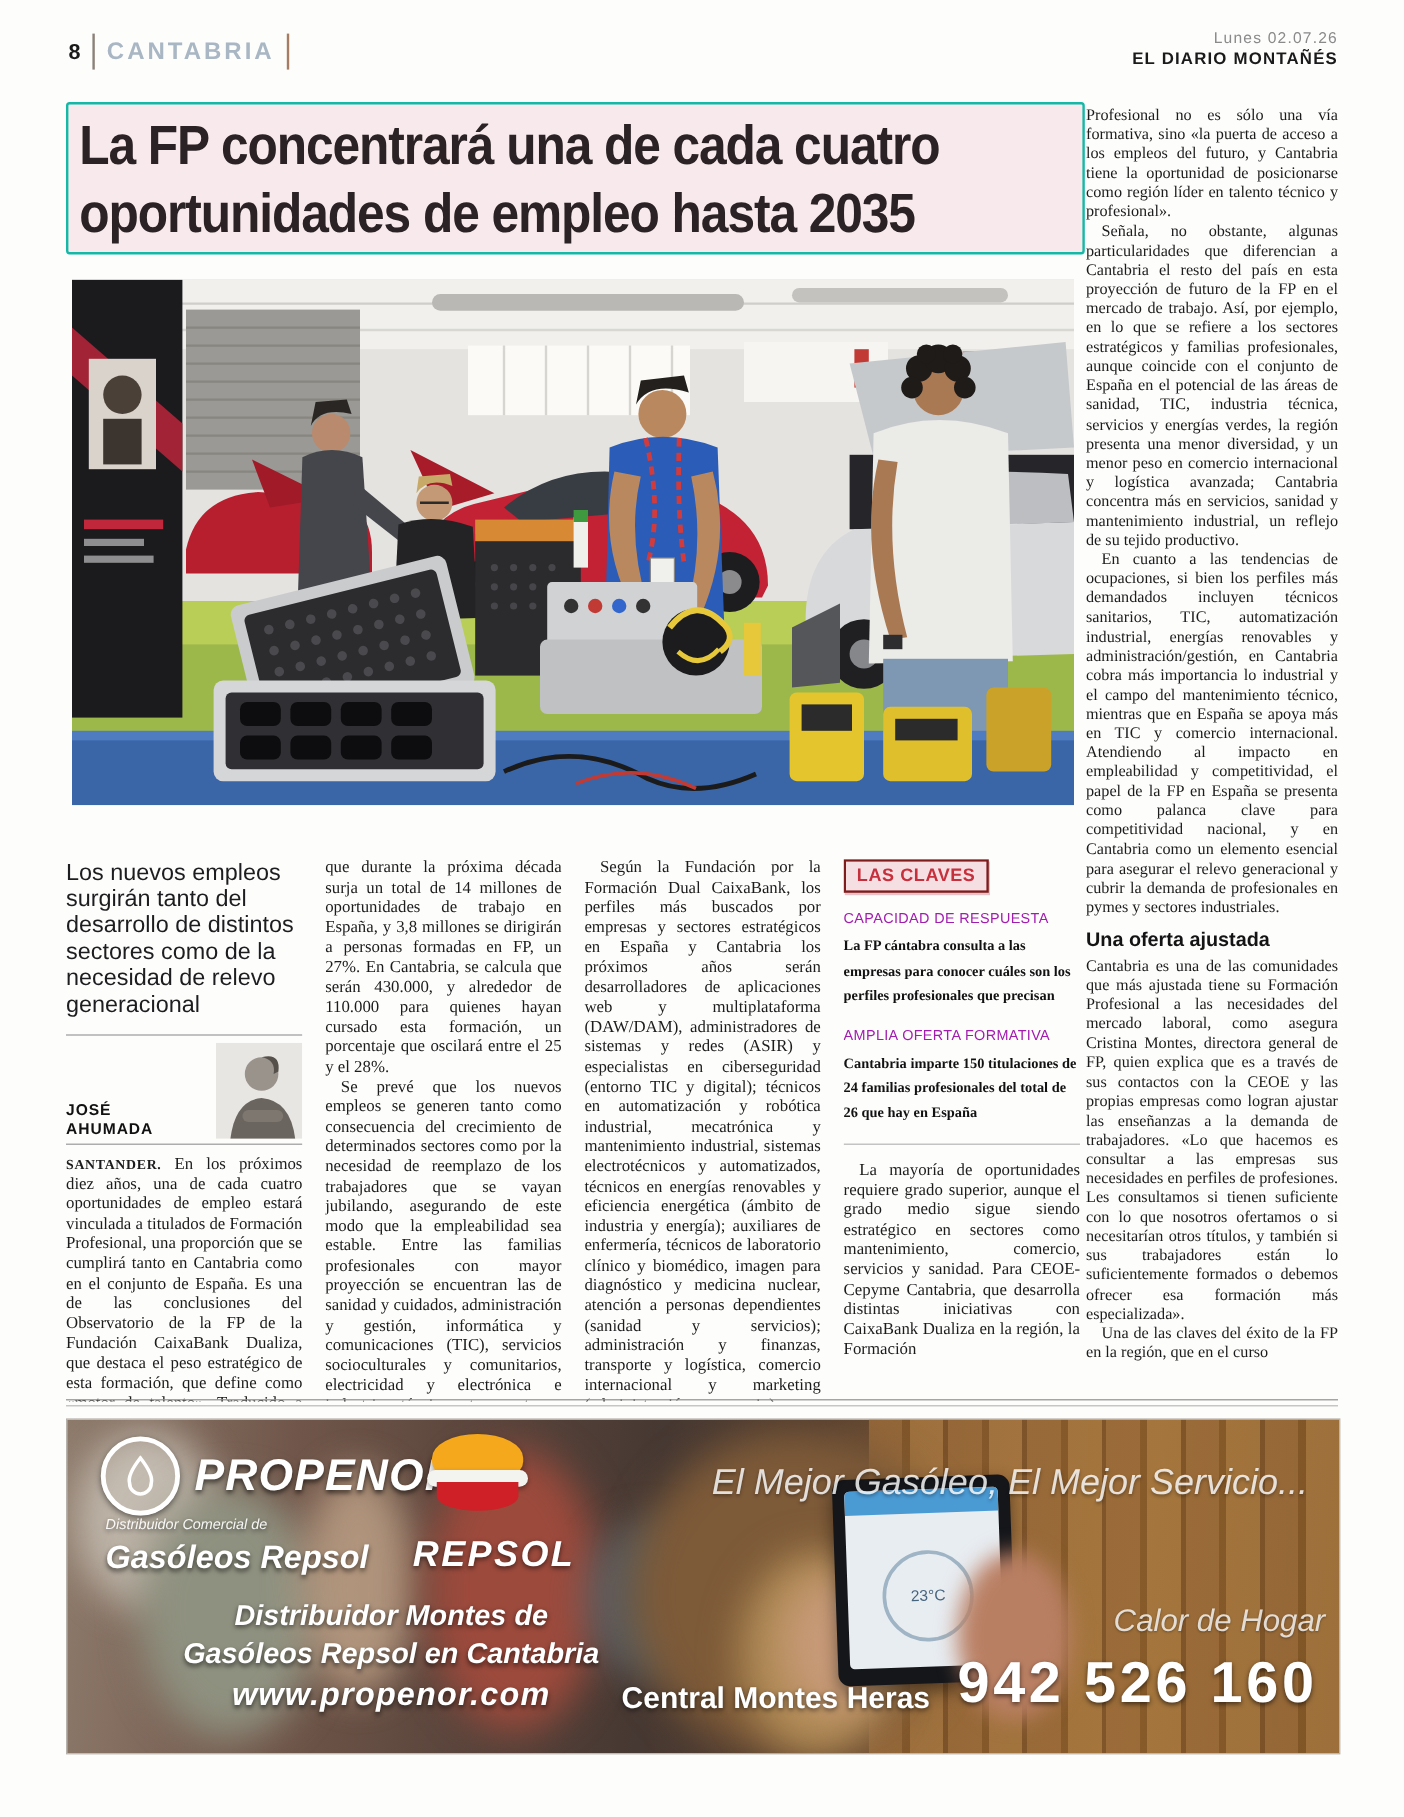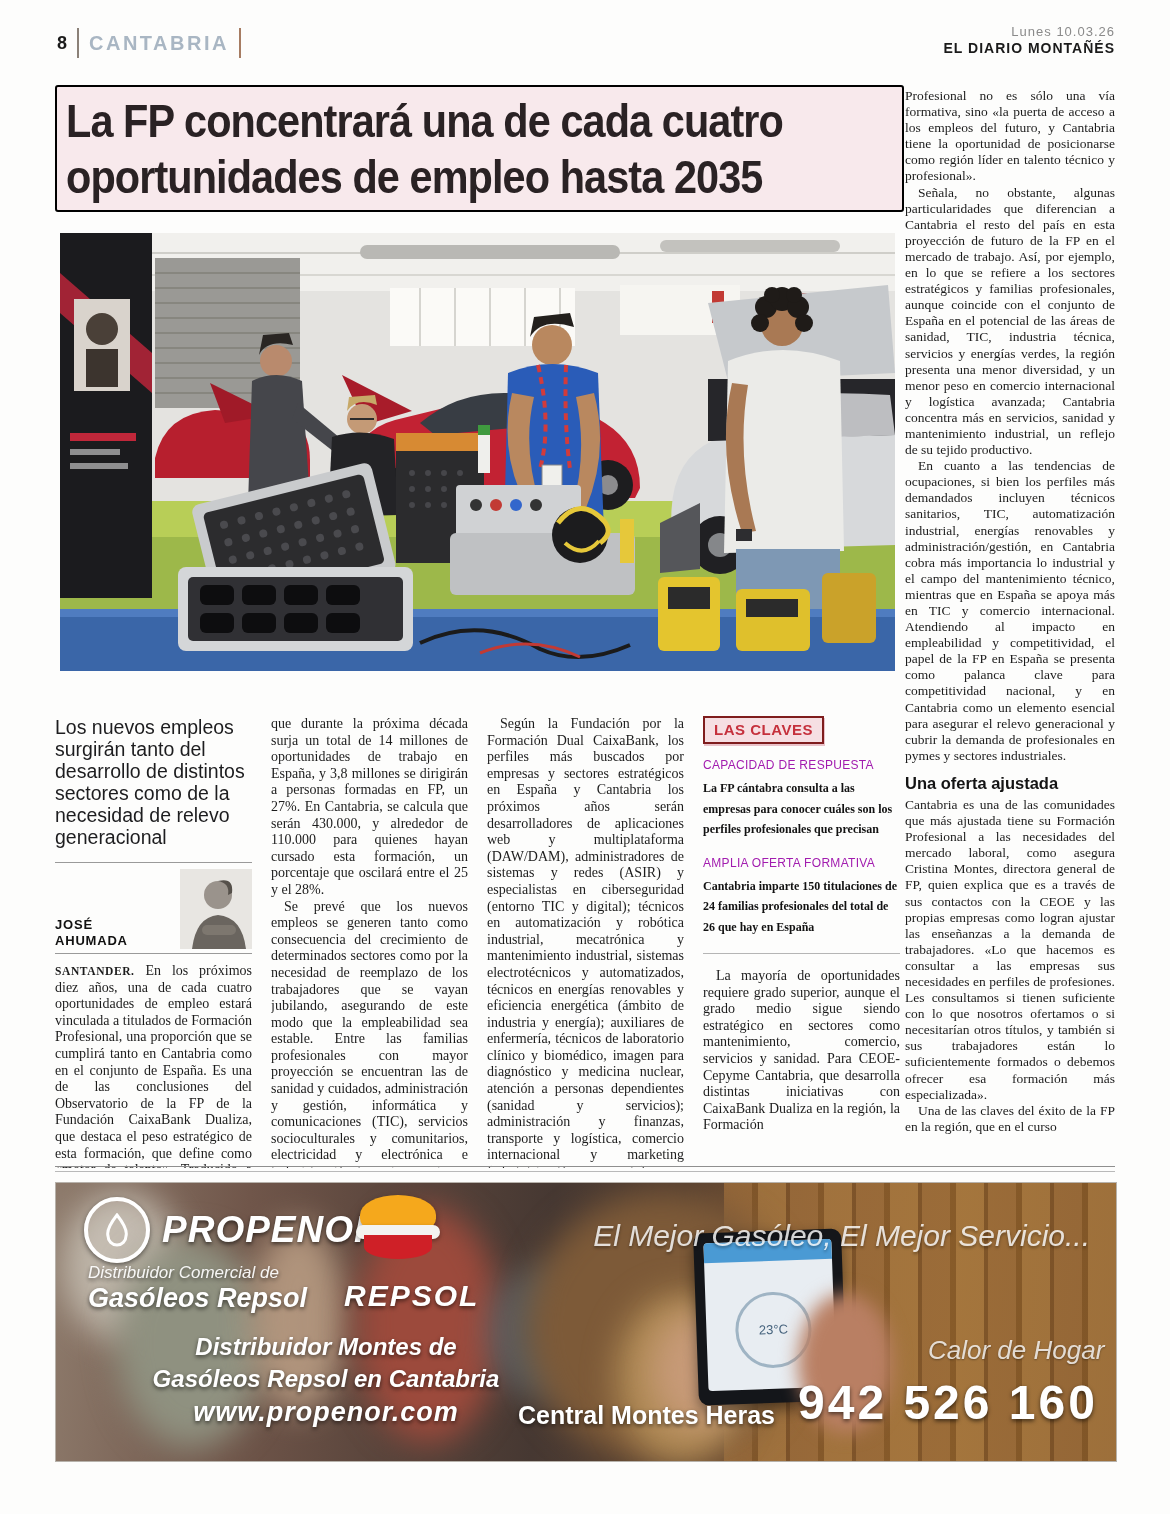--- a/index.html
+++ b/index.html
@@ -7,21 +7,21 @@
   
   .hdr-left{position:absolute;left:57px;top:28px;display:flex;align-items:center;gap:10px;}
   .hdr-pagenum{font-size:18px;font-weight:bold;color:#1a1a1a;}
   .hdr-bar{width:2px;height:30px;background:#8b8178;}
   .hdr-bar.r{background:#a67c62;}
   .hdr-section{font-size:20px;font-weight:bold;letter-spacing:2.5px;color:#a9b6c3;}
   .hdr-right{position:absolute;right:55px;top:24px;text-align:right;}
   .hdr-date{font-size:13px;color:#8a8a8a;letter-spacing:1px;}
   .hdr-masthead{font-size:14px;font-weight:bold;color:#1a1a1a;letter-spacing:1px;margin-top:1px;}
   
-  .headline-box{position:absolute;left:55px;top:85px;width:836px;height:123px;background:#f8e9ec;border:2px solid #000000;border-radius:3px;display:flex;flex-direction:column;justify-content:center;padding-left:9px;}
+  .headline-box{position:absolute;left:55px;top:85px;width:836px;height:123px;background:#f8e9ec;border:2px solid #14b8a6;border-radius:3px;display:flex;flex-direction:column;justify-content:center;padding-left:9px;}
   .headline-line{font-size:46px;line-height:56px;font-weight:bold;color:#2a2224;letter-spacing:-1px;white-space:nowrap;transform:scaleX(.90);transform-origin:left center;}
   
   .photo{position:absolute;left:60px;top:233px;width:835px;height:438px;overflow:hidden;background:#dcdbd8;}
   .caption{position:absolute;left:60px;top:678px;width:840px;font-size:14.5px;color:#2a2a2a;}
   .caption b{font-size:11px;letter-spacing:.5px;color:#1a1a1a;}
   
   .col{position:absolute;top:716px;width:197px;height:452px;overflow:hidden;}
   .c1{left:55px;}.c2{left:271px;}.c3{left:487px;}.c4{left:703px;}
   .body-p{font-family:"Liberation Serif",serif;font-size:14px;line-height:16.6px;color:#1c1c1c;text-align:justify;margin:0;hyphens:auto;}
   .body-p.ind{text-indent:13px;}
@@ -45,21 +45,21 @@
   .ad{position:absolute;left:55px;top:1182px;width:1060px;height:278px;overflow:hidden;background:linear-gradient(95deg,#8d7a6b 0%,#70564a 18%,#5a453c 32%,#463832 46%,#553f30 58%,#8a5e33 72%,#a0722f 84%,#6e4a22 100%);border:1px solid #b7b2ab;}
   .blob{position:absolute;border-radius:50%;filter:blur(16px);}
   .wood{position:absolute;left:63%;right:0;top:0;bottom:0;background:repeating-linear-gradient(90deg,#9a6b3a 0 28px,#835728 28px 34px,#a5763f 34px 62px,#7b5128 62px 66px);opacity:.85;}
   .thermostat{position:absolute;left:640px;top:48px;width:148px;height:172px;background:#14161a;border-radius:10px;transform:rotate(-2deg);box-shadow:0 6px 14px rgba(0,0,0,.45);}
   .thermo-screen{position:absolute;left:10px;top:10px;right:10px;bottom:14px;background:#e8edf2;border-radius:4px;overflow:hidden;}
   .thermo-bar{height:20px;background:#4a9ad4;}
   .thermo-ring{position:absolute;left:50%;top:58%;width:70px;height:70px;margin:-35px 0 0 -35px;border:3px solid #9fb4c4;border-radius:50%;display:flex;align-items:center;justify-content:center;font-size:13px;color:#47647e;}
   .ad-text{position:absolute;color:#fff;text-shadow:0 2px 4px rgba(0,0,0,.6);}
   .ad-brand-row{left:28px;top:14px;display:flex;align-items:center;gap:12px;}
   .ad-brand{font-size:37px;font-weight:bold;font-style:italic;letter-spacing:1px;}
-  .ad-dist1{left:32px;top:80px;font-size:17px;font-style:italic;opacity:.92;}
+  .ad-dist1{left:32px;top:80px;font-size:12px;font-style:italic;opacity:.92;}
   .ad-dist2{left:32px;top:100px;font-size:27px;font-weight:bold;font-style:italic;}
   .repsol-word{left:288px;top:96px;font-size:30px;font-weight:bold;font-style:italic;letter-spacing:2px;}
   .ad-tagline{right:26px;top:36px;font-size:30px;font-style:italic;color:rgba(255,255,255,.82);text-shadow:0 2px 3px rgba(0,0,0,.35);}
   .ad-official{left:60px;top:148px;width:420px;text-align:center;font-size:24px;font-weight:bold;font-style:italic;line-height:32px;}
   .ad-url{left:60px;top:214px;width:420px;text-align:center;font-size:27px;font-weight:bold;font-style:italic;letter-spacing:1px;}
   .ad-contact{left:462px;top:218px;font-size:25px;font-weight:bold;}
   .ad-phone{left:742px;top:192px;font-size:48px;font-weight:bold;letter-spacing:3px;}
   .ad-slogan{left:872px;top:152px;font-size:26px;font-style:italic;color:rgba(255,255,255,.8);text-shadow:0 1px 2px rgba(0,0,0,.35);}
   .repsol-emblem{position:relative;width:84px;height:64px;}
   .repsol-emblem .top{position:absolute;left:4px;top:0;width:76px;height:40px;background:#f5a81c;border-radius:50% 50% 42% 42%;box-shadow:0 3px 6px rgba(0,0,0,.4);}
@@ -72,21 +72,21 @@
 
 <div class="page">
 
   <div class="hdr-left">
     <span class="hdr-pagenum">8</span>
     <span class="hdr-bar"></span>
     <span class="hdr-section">CANTABRIA</span>
     <span class="hdr-bar r"></span>
   </div>
   <div class="hdr-right">
-    <div class="hdr-date">Lunes 10.03.26</div>
+    <div class="hdr-date">Lunes 02.07.26</div>
     <div class="hdr-masthead">EL DIARIO MONTAÑÉS</div>
   </div>
 
   <div class="headline-box">
     <div class="headline-line">La FP concentrará una de cada cuatro</div>
     <div class="headline-line">oportunidades de empleo hasta 2035</div>
   </div>
 
   <div class="photo">
     <svg width="835" height="438" viewBox="0 0 835 438" xmlns="http://www.w3.org/2000/svg">

